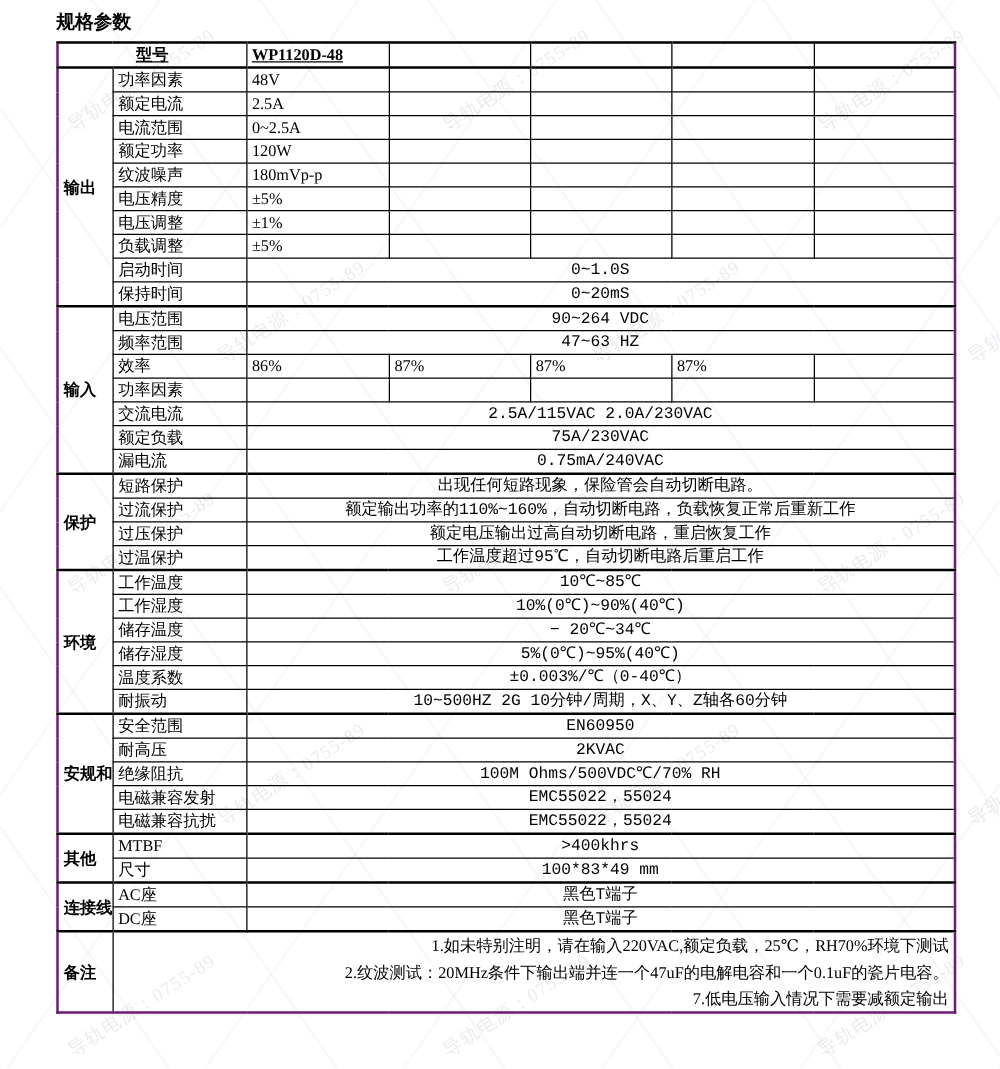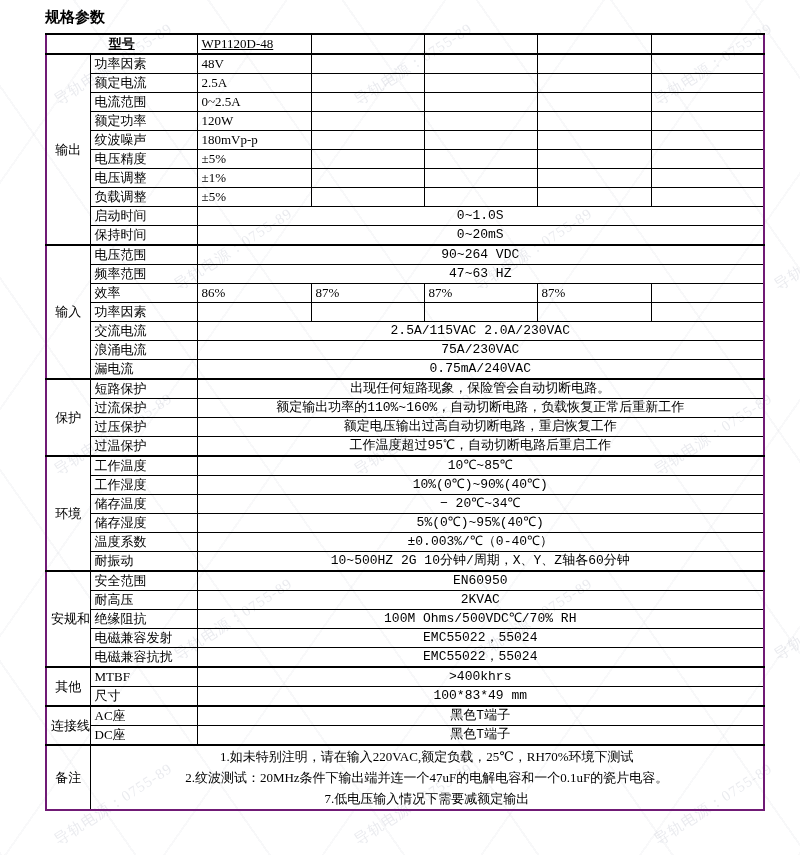--- a/index.html
+++ b/index.html
@@ -26,33 +26,33 @@
     border:2px solid #701a75;
   }
   table.spec td{
     border:1px solid #000;
     height:18px;line-height:18px;
     font-size:13px;padding:0 4px;
     overflow:hidden;white-space:nowrap;vertical-align:middle;
   }
   tr.thick td{border-top-width:2px;}
   td.sec{
-    font-weight:normal;text-align:center;font-size:14px;
+    font-weight:bold;text-align:left;font-size:14px;
     white-space:normal;line-height:1.2;padding:0 2px;margin-left:40px;
   }
   td.lbl{text-align:left;padding-left:6px;}
   td.val{text-align:left;}
   td.center{text-align:center;white-space:pre;font-family:Liberation Mono, monospace;}
   td.model-lbl{
     font-weight:bold;text-align:center;font-size:14px;text-decoration:underline;
   }
-  td.model-val{font-weight:normal;text-decoration:underline;}
+  td.model-val{font-weight:bold;text-decoration:underline;}
   td.notes{
     white-space:normal;height:auto;line-height:21px;
-    text-align:center;padding:2px 4px;
+    text-align:right;padding:2px 4px;
   }
   td.notes div{line-height:21px;}
 </style>
 </head>
 <body>
 
 <div class="page">
   <div class="watermark">
       <span class="wm-text" style="left: 45px; top: 55px;">导轨电源：0755-89</span>
       <span class="wm-text" style="left: 345px; top: 55px;">导轨电源：0755-89</span>
@@ -186,21 +186,21 @@
           <td class="val"></td>
           <td class="val"></td>
           <td class="val"></td>
           <td class="val"></td>
         </tr>
         <tr>
           <td class="lbl">交流电流</td>
           <td class="val center" colspan="5">2.5A/115VAC  2.0A/230VAC</td>
         </tr>
         <tr>
-          <td class="lbl">浪涌电流</td>
+          <td class="lbl">额定负载</td>
           <td class="val center" colspan="5">75A/230VAC</td>
         </tr>
         <tr>
           <td class="lbl">漏电流</td>
           <td class="val center" colspan="5">0.75mA/240VAC</td>
         </tr>
         <tr class="thick">
           <td class="sec" rowspan="4">保护</td>
           <td class="lbl">短路保护</td>
           <td class="val center" colspan="5">出现任何短路现象，保险管会自动切断电路。</td>

